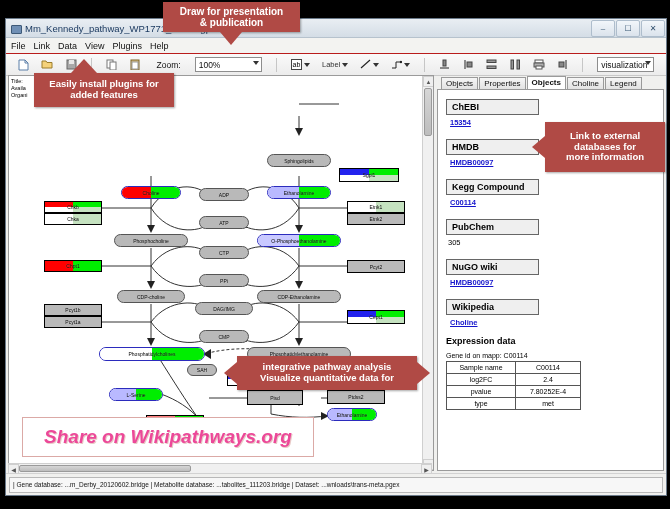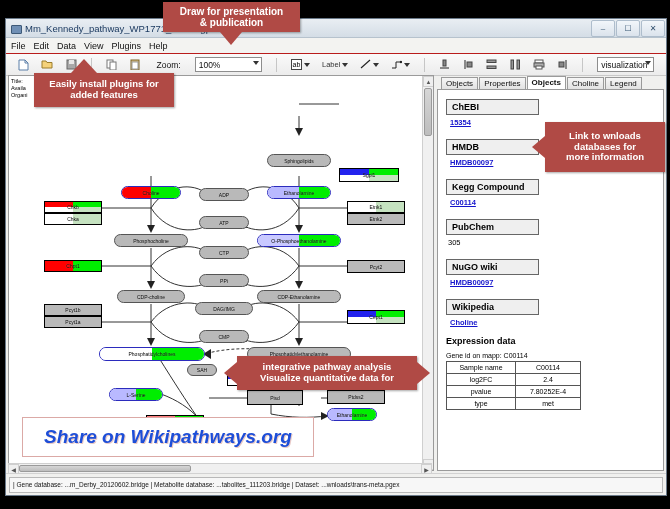--- a/index.html
+++ b/index.html
@@ -112,21 +112,21 @@
             border-top:13px solid #b04a45;}
   .tri-up{border-left:13px solid transparent;border-right:13px solid transparent;
             border-bottom:14px solid #b04a45;}
   .tri-left{border-top:11px solid transparent;border-bottom:11px solid transparent;
             border-right:13px solid #b04a45;}
   .tri-right{border-top:11px solid transparent;border-bottom:11px solid transparent;
             border-left:13px solid #b04a45;}
 
   .share{position:absolute;left:22px;top:417px;width:290px;height:38px;background:#fff;
          border:1px solid #dba9a6;display:flex;align-items:center;justify-content:center;z-index:45;}
-  .share span{font-size:19px;font-style:italic;font-weight:bold;color:#1d4ed8;
+  .share span{font-size:19px;font-style:italic;font-weight:bold;color:#ec4899;
          text-shadow:1px 1px 0 #e8c9c6;white-space:nowrap;}
 </style>
 </head>
 <body>
 
 <div id="root">
 
   <div class="window">
 
     <div class="titlebar">
@@ -134,21 +134,21 @@
       <div class="tb-title">Mm_Kennedy_pathway_WP1771_45176.gpml</div>
       <div class="win-btns">
         <span>–</span>
         <span>☐</span>
         <span>✕</span>
       </div>
     </div>
 
     <div class="menubar">
       <div class="mi">File</div>
-      <div class="mi">Edit</div>
+      <div class="mi">Link</div>
       <div class="mi">Data</div>
       <div class="mi">View</div>
       <div class="mi">Plugins</div>
       <div class="mi">Help</div>
     </div>
 
     <div class="toolbar">
       <div class="tbtn">
         <svg width="11" height="12" viewBox="0 0 11 12">
             <path d="M1 1h6l3 3v7H1z" fill="#fff" stroke="#5a7ea8" stroke-width="1"></path>
@@ -616,21 +616,21 @@
   <div class="callout" style="left:34px;top:73px;width:140px;height:34px;font-size:9.5px;">
     <div>
       <div>Easily install plugins for</div>
       <div>added features</div>
     </div>
   </div>
   <div class="tri tri-up" style="left:71px;top:59px;"></div>
 
   <div class="callout" style="left:545px;top:122px;width:120px;height:50px;font-size:9.5px;">
     <div>
-      <div>Link  to wnloads</div>
+      <div>Link  to external</div>
       <div>databases  for</div>
       <div>more information</div>
     </div>
   </div>
   <div class="tri tri-left" style="left:532px;top:136px;"></div>
 
   <div class="callout" style="left:237px;top:356px;width:180px;height:34px;font-size:9.5px;">
     <div>
       <div>integrative pathway analysis</div>
       <div>Visualize quantitative data  for</div>

